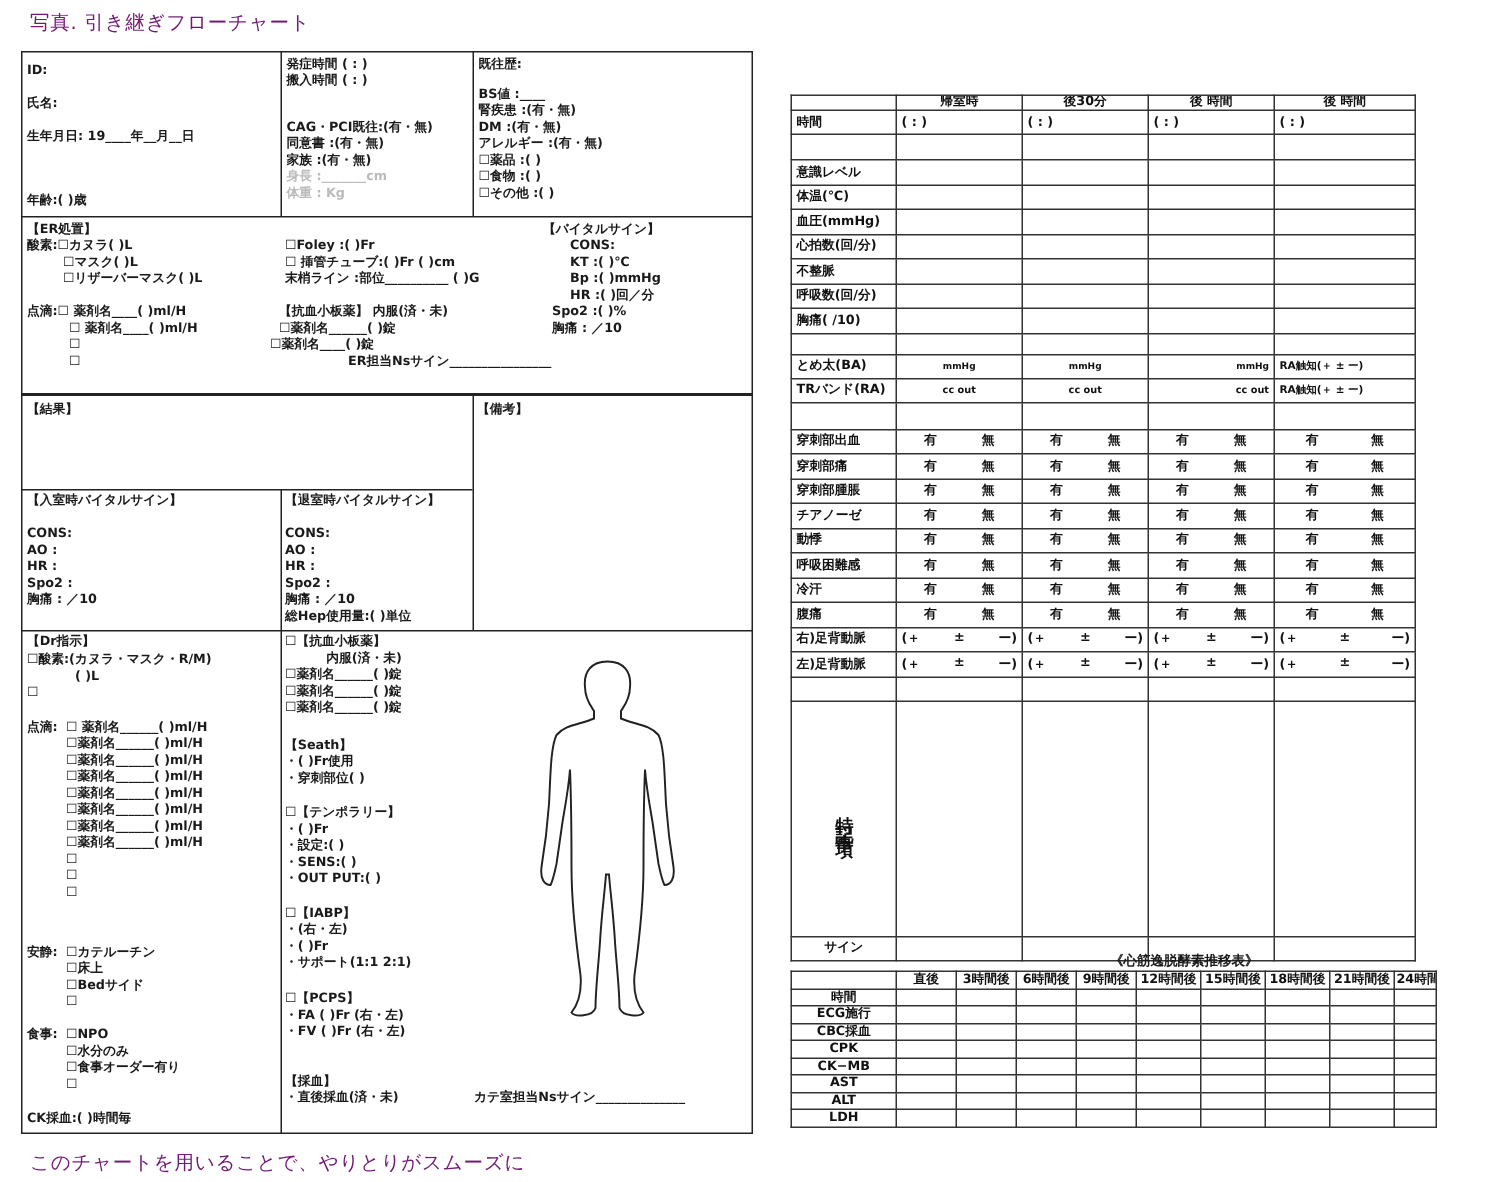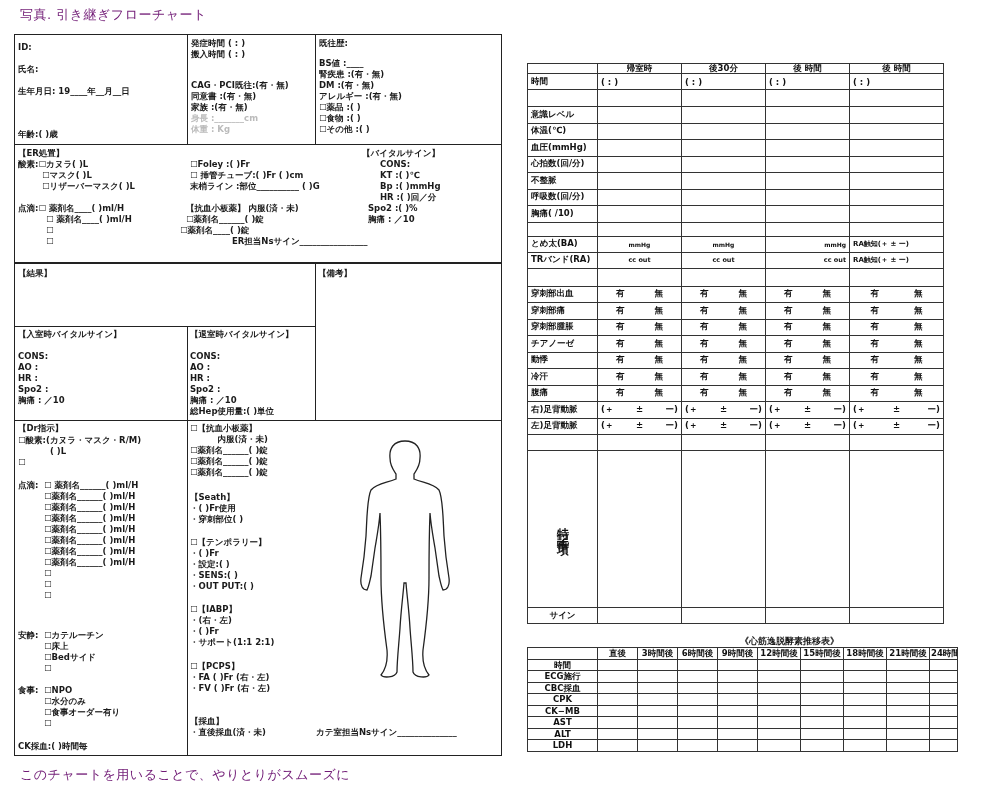--- a/index.html
+++ b/index.html
@@ -423,20 +423,47 @@
         </td>
     <td>
           <div class="yn">
             <span>有</span>
             <span>無</span>
           </div>
         </td>
       </tr>
   <tr style="height:16.5px;">
         <td class="lbl">動悸</td>
+    <td>
+          <div class="yn">
+            <span>有</span>
+            <span>無</span>
+          </div>
+        </td>
+    <td>
+          <div class="yn">
+            <span>有</span>
+            <span>無</span>
+          </div>
+        </td>
+    <td>
+          <div class="yn">
+            <span>有</span>
+            <span>無</span>
+          </div>
+        </td>
+    <td>
+          <div class="yn">
+            <span>有</span>
+            <span>無</span>
+          </div>
+        </td>
+      </tr>
+  <tr style="height:16.5px;">
+        <td class="lbl">呼吸困難感</td>
     <td>
           <div class="yn">
             <span>有</span>
             <span>無</span>
           </div>
         </td>
     <td>
           <div class="yn">
             <span>有</span>
             <span>無</span>

